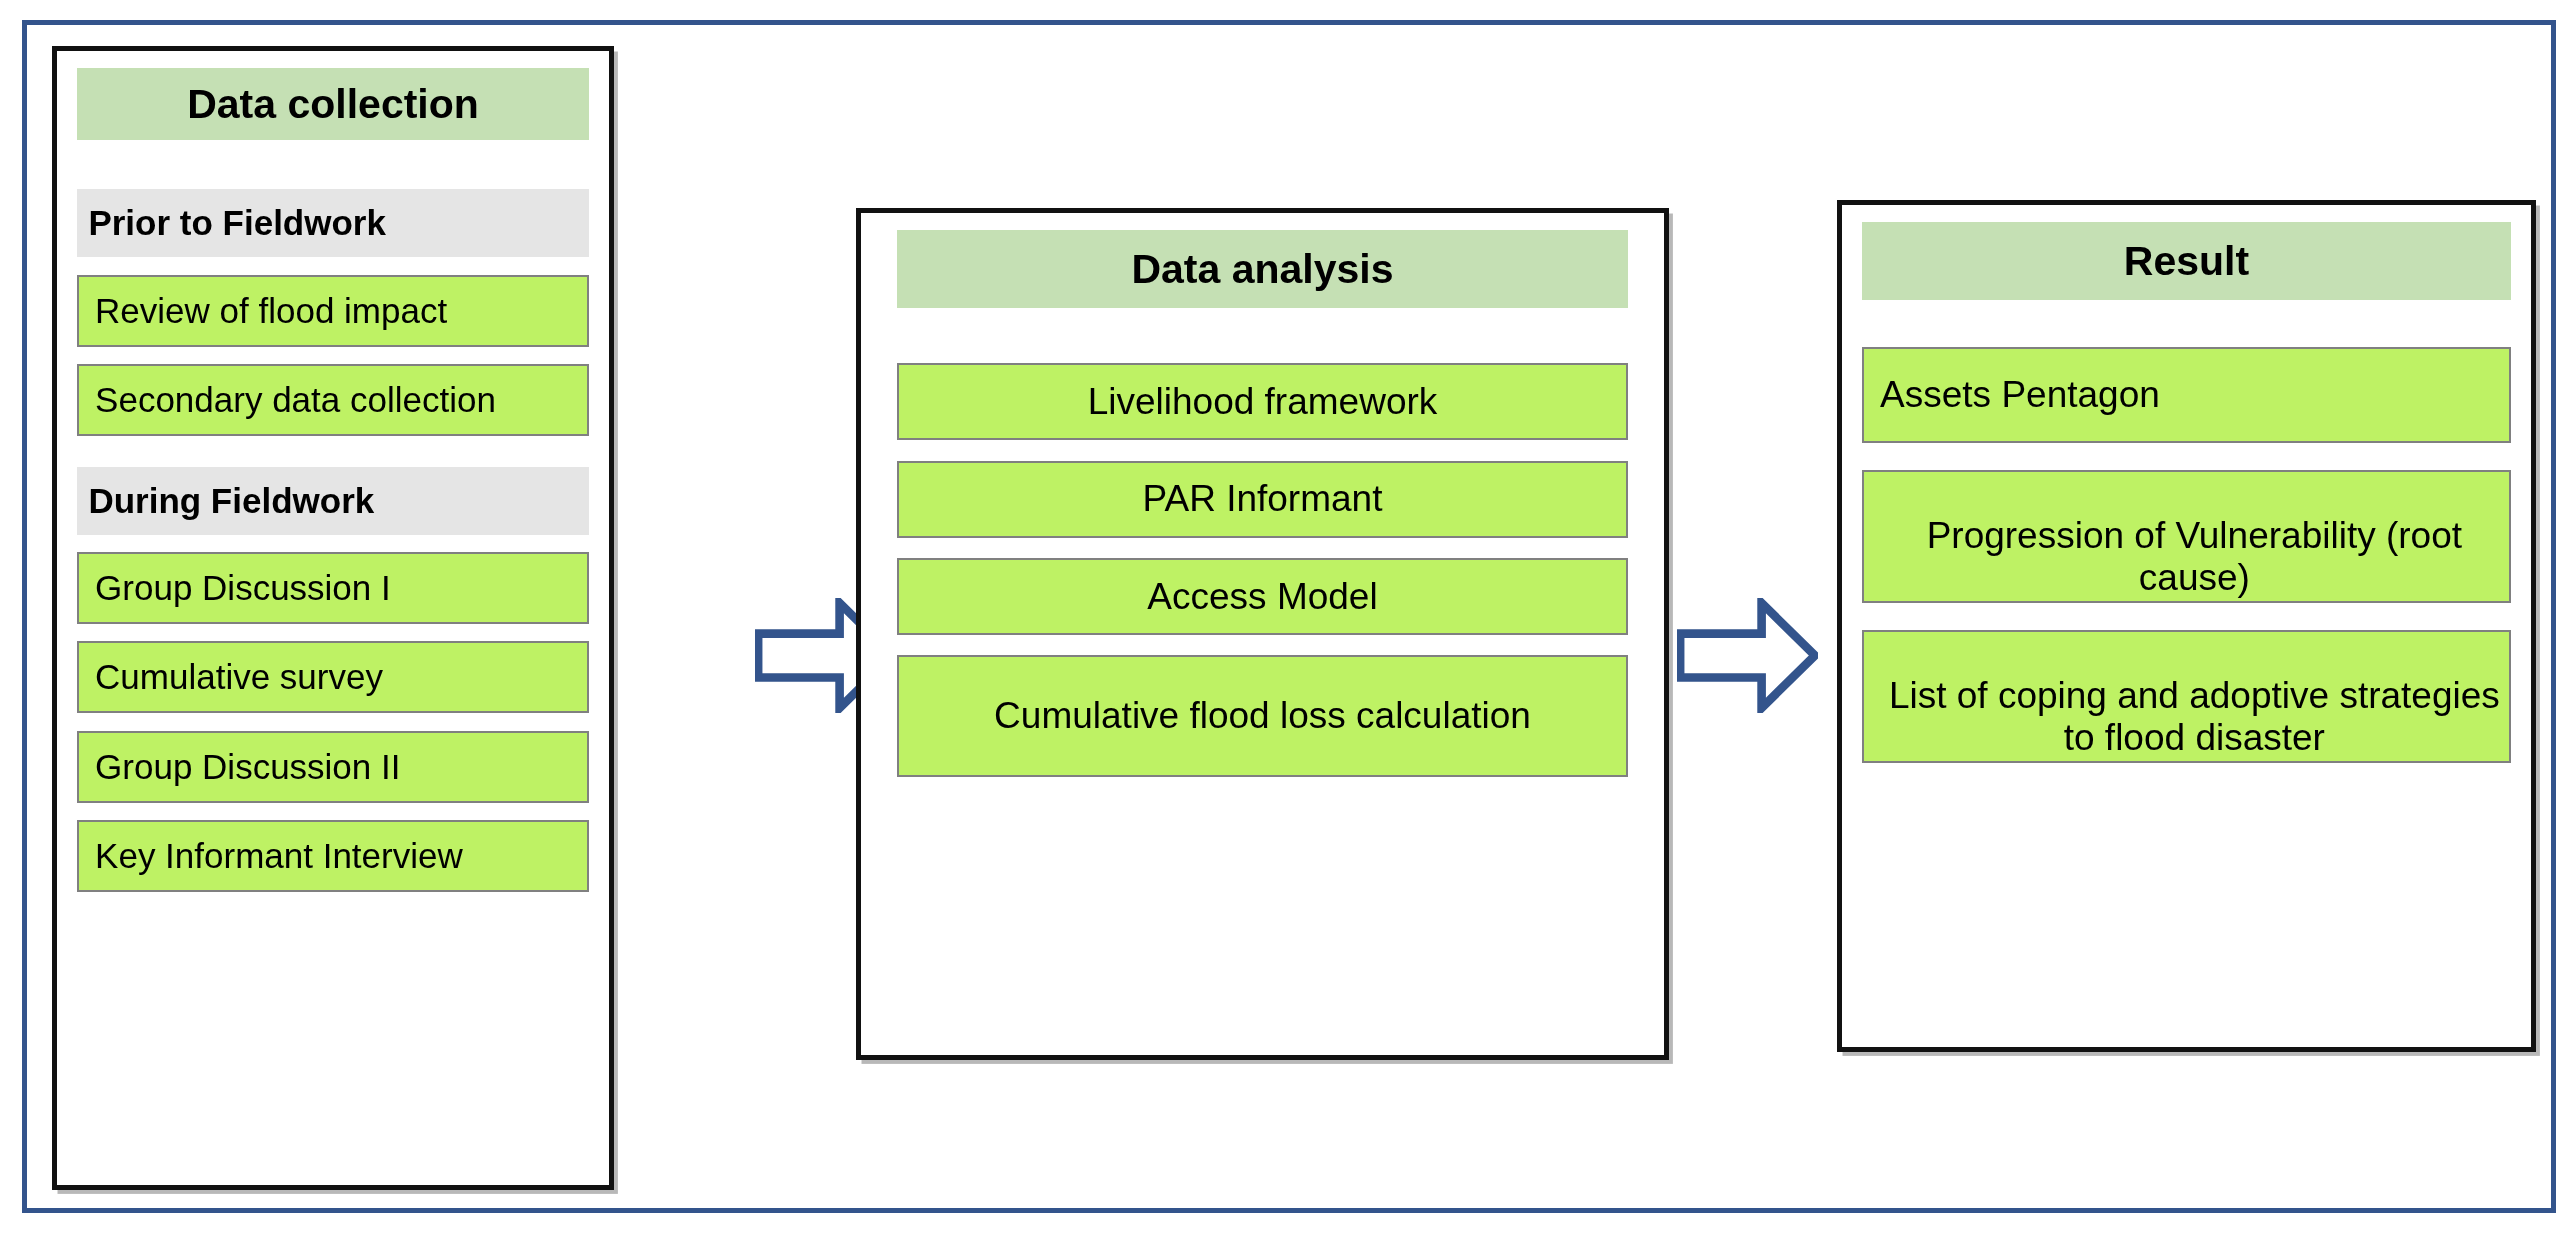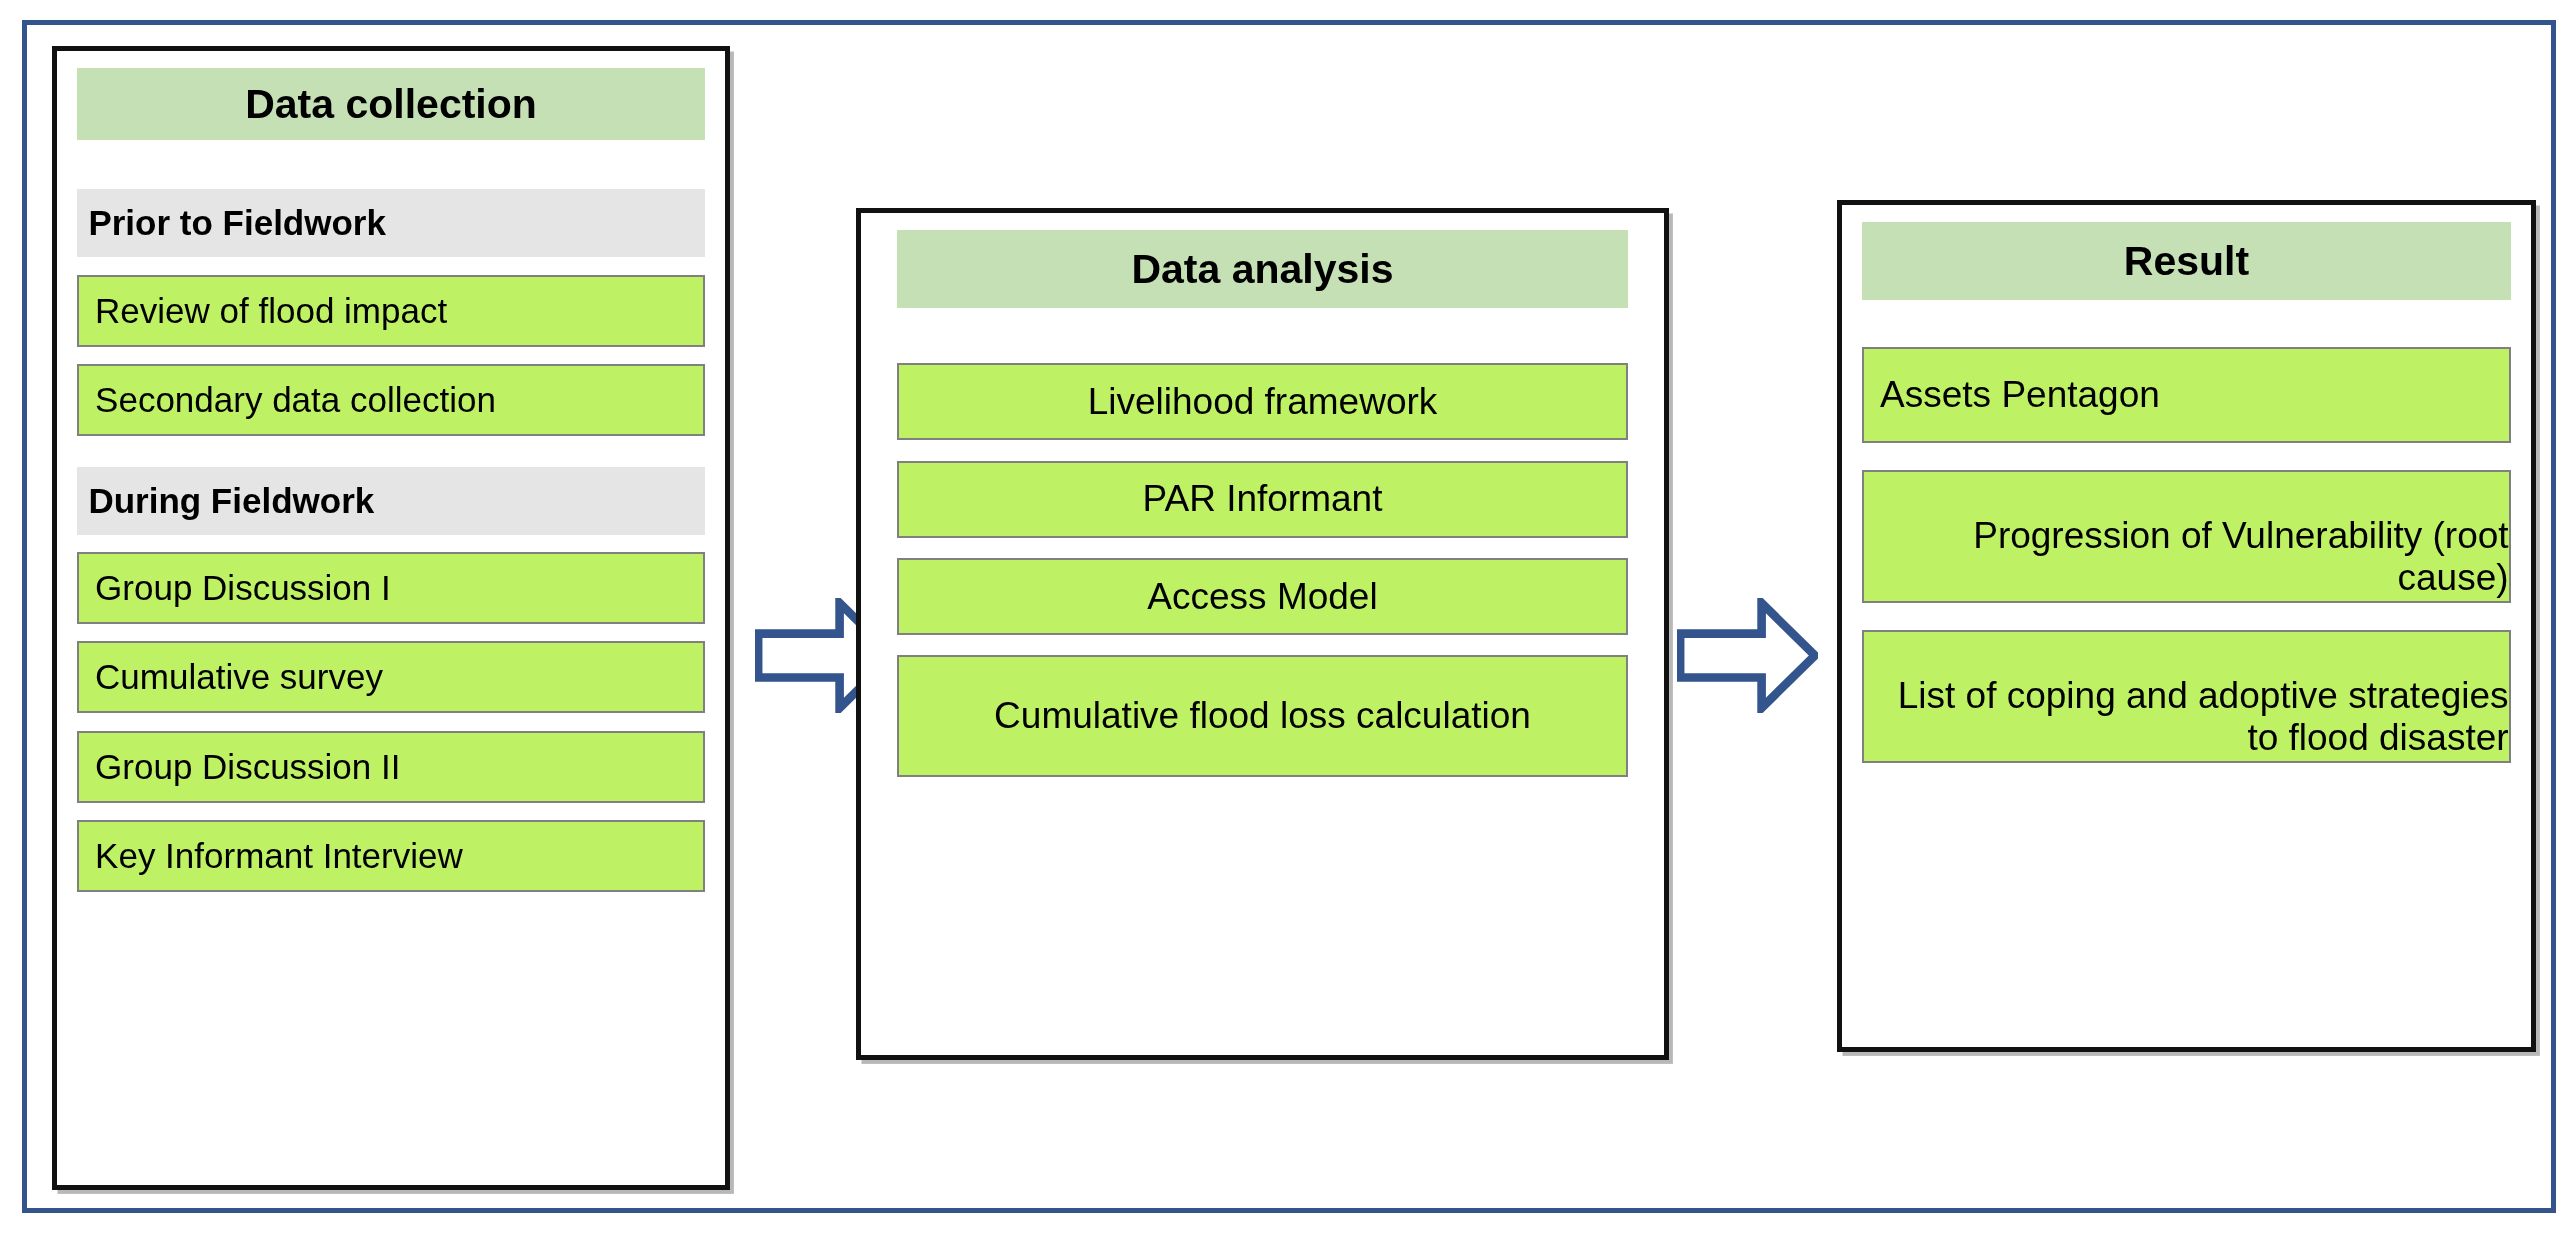--- a/index.html
+++ b/index.html
@@ -69,21 +69,21 @@
     border:2.4px solid #808080;
     box-sizing:border-box;
     display:flex;align-items:center;
     color:#000000;
   }
   .item.left-align{justify-content:flex-start;padding-left:15.7px;}
   .item.center-align{justify-content:center;text-align:center;padding:0 11px;}
 
   
   #panel-collection{
-    left:52px;top:46px;width:678px;height:1144px;
+    left:52px;top:46px;width:562px;height:1144px;
   }
   #panel-collection .hdr-green{
     height:72px;font-size:41px;margin:0 0 0 0;
   }
   #panel-collection .gap-lg{height:49px;}
   #panel-collection .gap-md{height:31px;}
   #panel-collection .gap-sm{height:17.3px;}
   #panel-collection .hdr-yellow{height:68px;font-size:35px;}
   #panel-collection .item{height:72px;font-size:35px;}
 
@@ -104,21 +104,21 @@
   }
   #panel-result .panel-inner{padding:17.3px 20.4px;}
   #panel-result .hdr-green{height:78px;font-size:41px;}
   #panel-result .gap-lg{height:47px;}
   #panel-result .gap-sm{height:27px;}
   #panel-result .item{height:96px;font-size:37px;}
   #panel-result .item.tall{height:133px;align-items:center;}
   #panel-result .item .multiline{
     line-height:1.12;
     white-space:pre-line;
-    text-align:right;
+    text-align:center;
     margin-top:40px;
   }
 
   
   .block-arrow{
     position:absolute;
     width:141px;height:115px;
   }
   #arrow-1{left:755px;top:598px;}
   #arrow-2{left:1677px;top:598px;}

